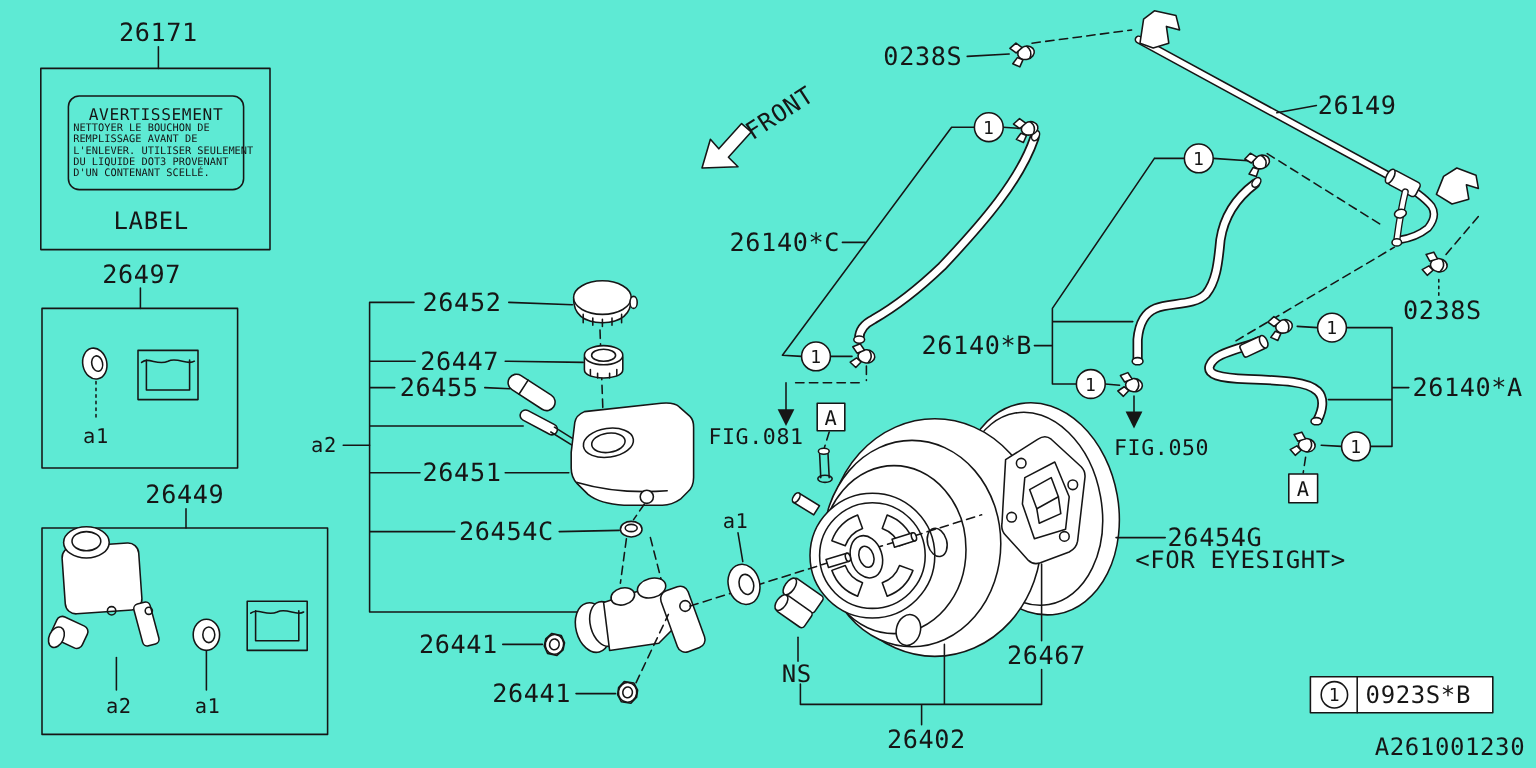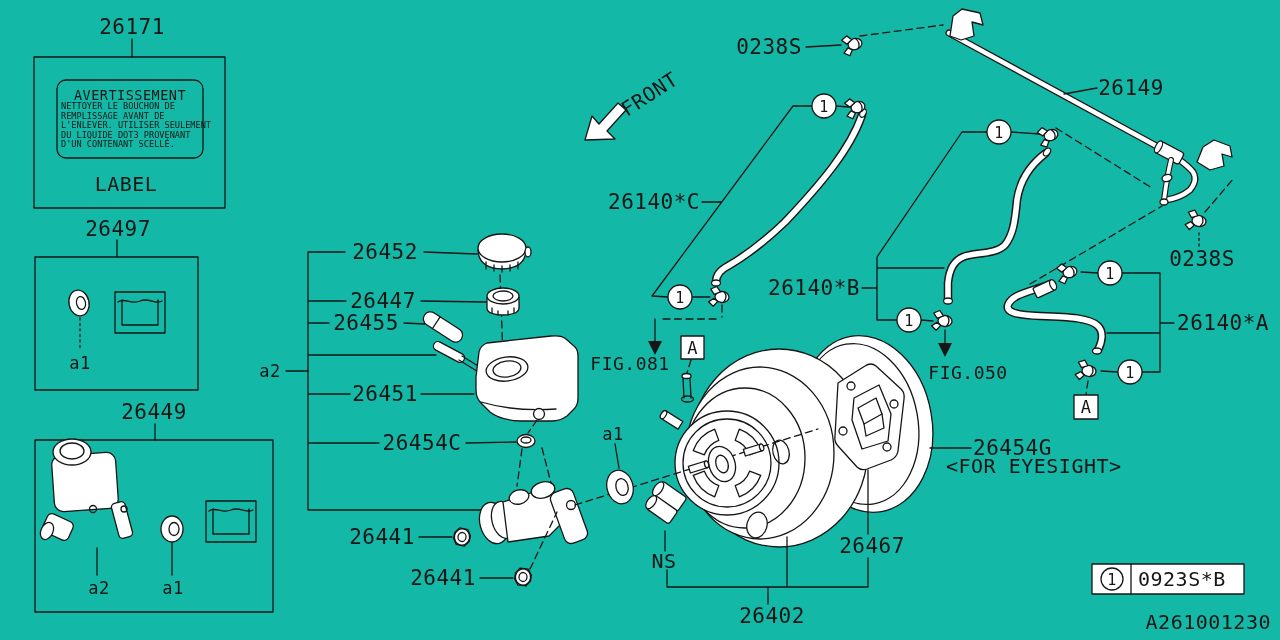--- a/index.html
+++ b/index.html
@@ -1,16 +1,16 @@
 <!DOCTYPE html>
 <html><head>
 <meta charset="utf-8">
 <style>
   html,body{margin:0;padding:0;background:#fff;}
-  .stage{width:1280px;height:640px;position:relative;background:#14b8a6;overflow:hidden;}
+  .stage{width:1280px;height:640px;position:relative;background:#5eead4;overflow:hidden;}
   .k {fill:none;stroke:#161616;stroke-width:1.3;stroke-linecap:round;stroke-linejoin:round}
   .fw{fill:#ffffff;stroke:#161616;stroke-width:1.3;stroke-linejoin:round}
   .tO{fill:none;stroke:#161616;stroke-width:8.5;stroke-linecap:round}
   .tI{fill:none;stroke:#ffffff;stroke-width:5.6;stroke-linecap:round}
   .pO{fill:none;stroke:#161616;stroke-width:7;stroke-linecap:round}
   .pI{fill:none;stroke:#ffffff;stroke-width:4.4;stroke-linecap:round}
   .bO{fill:none;stroke:#161616;stroke-width:6;stroke-linecap:round}
   .bI{fill:none;stroke:#ffffff;stroke-width:3.8;stroke-linecap:round}
   .dsh{stroke-dasharray:7 4.5}
   .dt{stroke-dasharray:2 3.5}

